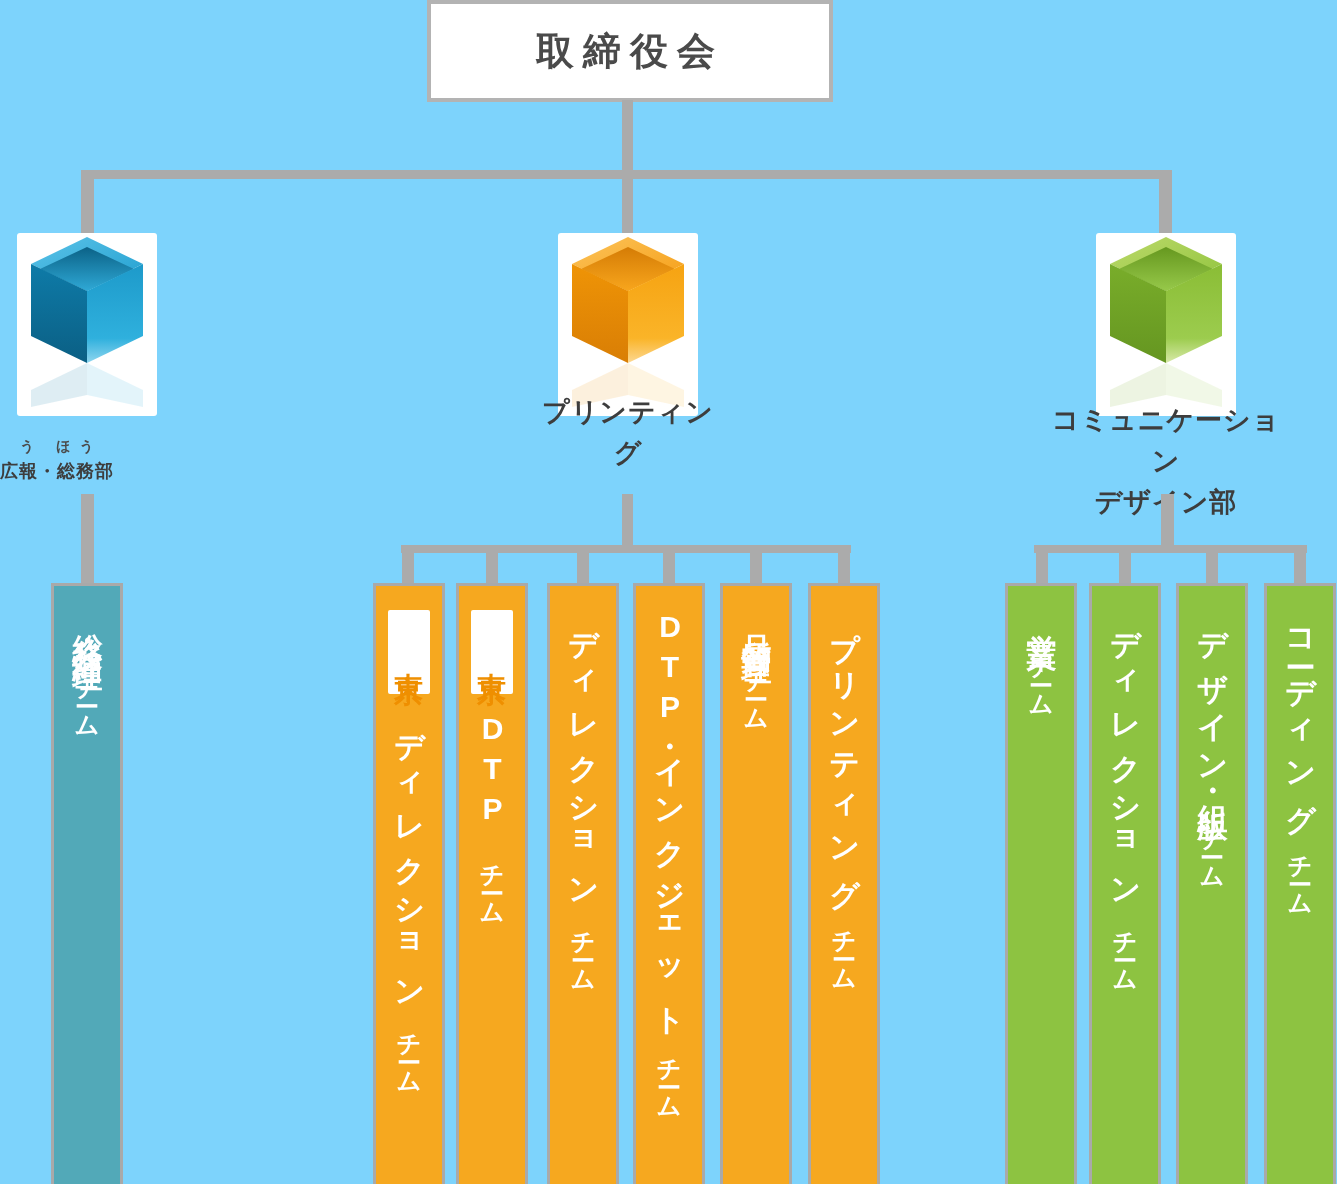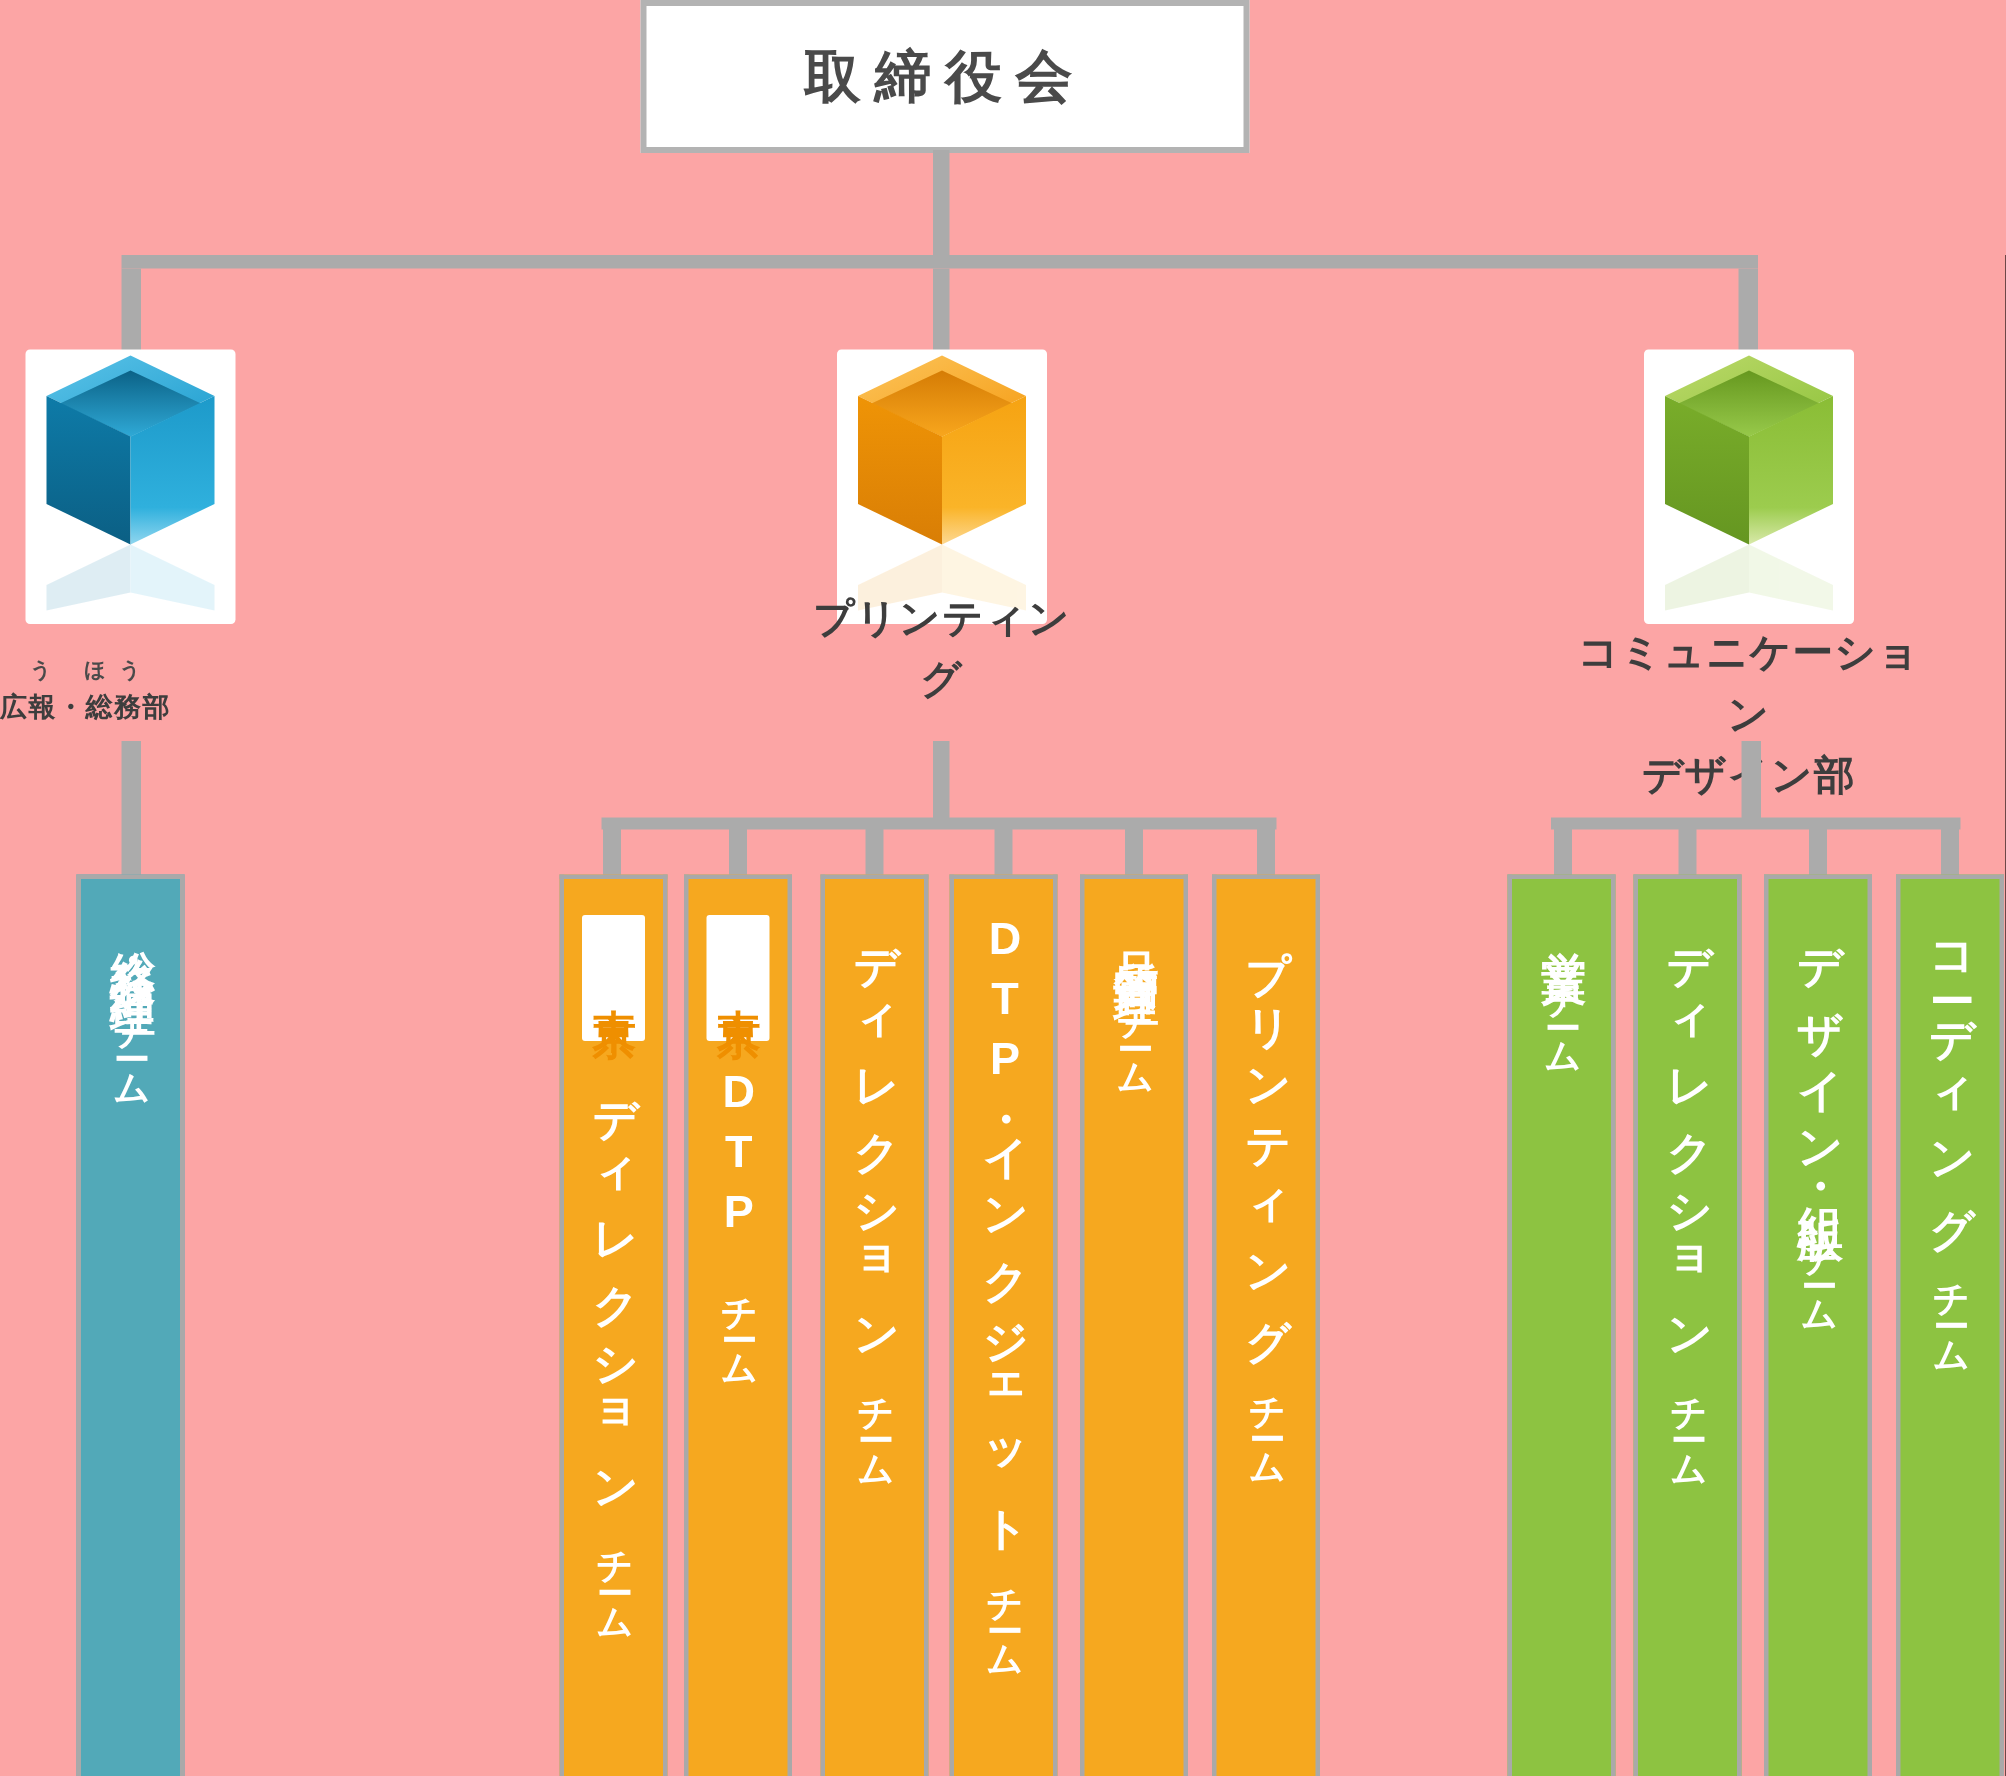--- a/index.html
+++ b/index.html
@@ -1,16 +1,16 @@
 <!DOCTYPE html>
 <html><head>
 <meta charset="utf-8">
 <style>
   html,body{margin:0;padding:0;background:#000;}
-  .stage{position:relative;width:1337px;height:1184px;background:#fca5a5;overflow:hidden;
+  .stage{position:relative;width:1337px;height:1184px;background:#7dd3fc;overflow:hidden;
          font-family:"Liberation Sans","DejaVu Sans",sans-serif;}
 
   
   .root-box{position:absolute;left:427px;top:0;width:398px;height:94px;background:#fff;
             border:4px solid #b3b3b3;display:flex;align-items:center;justify-content:center;}
   .root-box span{font-size:38px;font-weight:bold;color:#4a4a4a;letter-spacing:9px;}
 
   
   .line{position:absolute;background:#ababab;}
   .l-root-v{left:622px;top:100px;width:11px;height:70px;}
@@ -36,21 +36,21 @@
   .cube-card svg{position:absolute;left:7px;top:2px;}
 
   
   .dept-label{position:absolute;color:#3d3d3d;font-weight:bold;}
   .label-blue{left:0;top:396px;width:190px;margin-top:42px;}
   .label-blue .ruby{display:block;font-size:14px;font-weight:bold;color:#4a4a4a;
                     margin-left:20px;letter-spacing:9px;line-height:16px;}
   .label-blue .name{display:block;font-size:18px;letter-spacing:1px;line-height:34px;}
   .label-center{text-align:center;font-size:27px;line-height:41px;letter-spacing:1px;}
   .label-orange{left:528px;top:392px;width:200px;}
-  .label-green{left:1046px;top:415px;width:240px;}
+  .label-green{left:1046px;top:400px;width:240px;}
 
   
   .bar{position:absolute;top:583px;height:601px;width:72px;box-sizing:border-box;
        border:3px solid #a9a9a9;border-bottom:none;display:flex;flex-direction:column;
        align-items:center;padding-top:24px;}
   .bar-teal{background:#52a9b8;}
   .bar-orange{background:#f6a81f;}
   .bar-green{background:#8dc341;}
   .bar-t1{left:51px;}
   .bar-p1{left:373px;}.bar-p2{left:456px;}.bar-p3{left:547px;}

